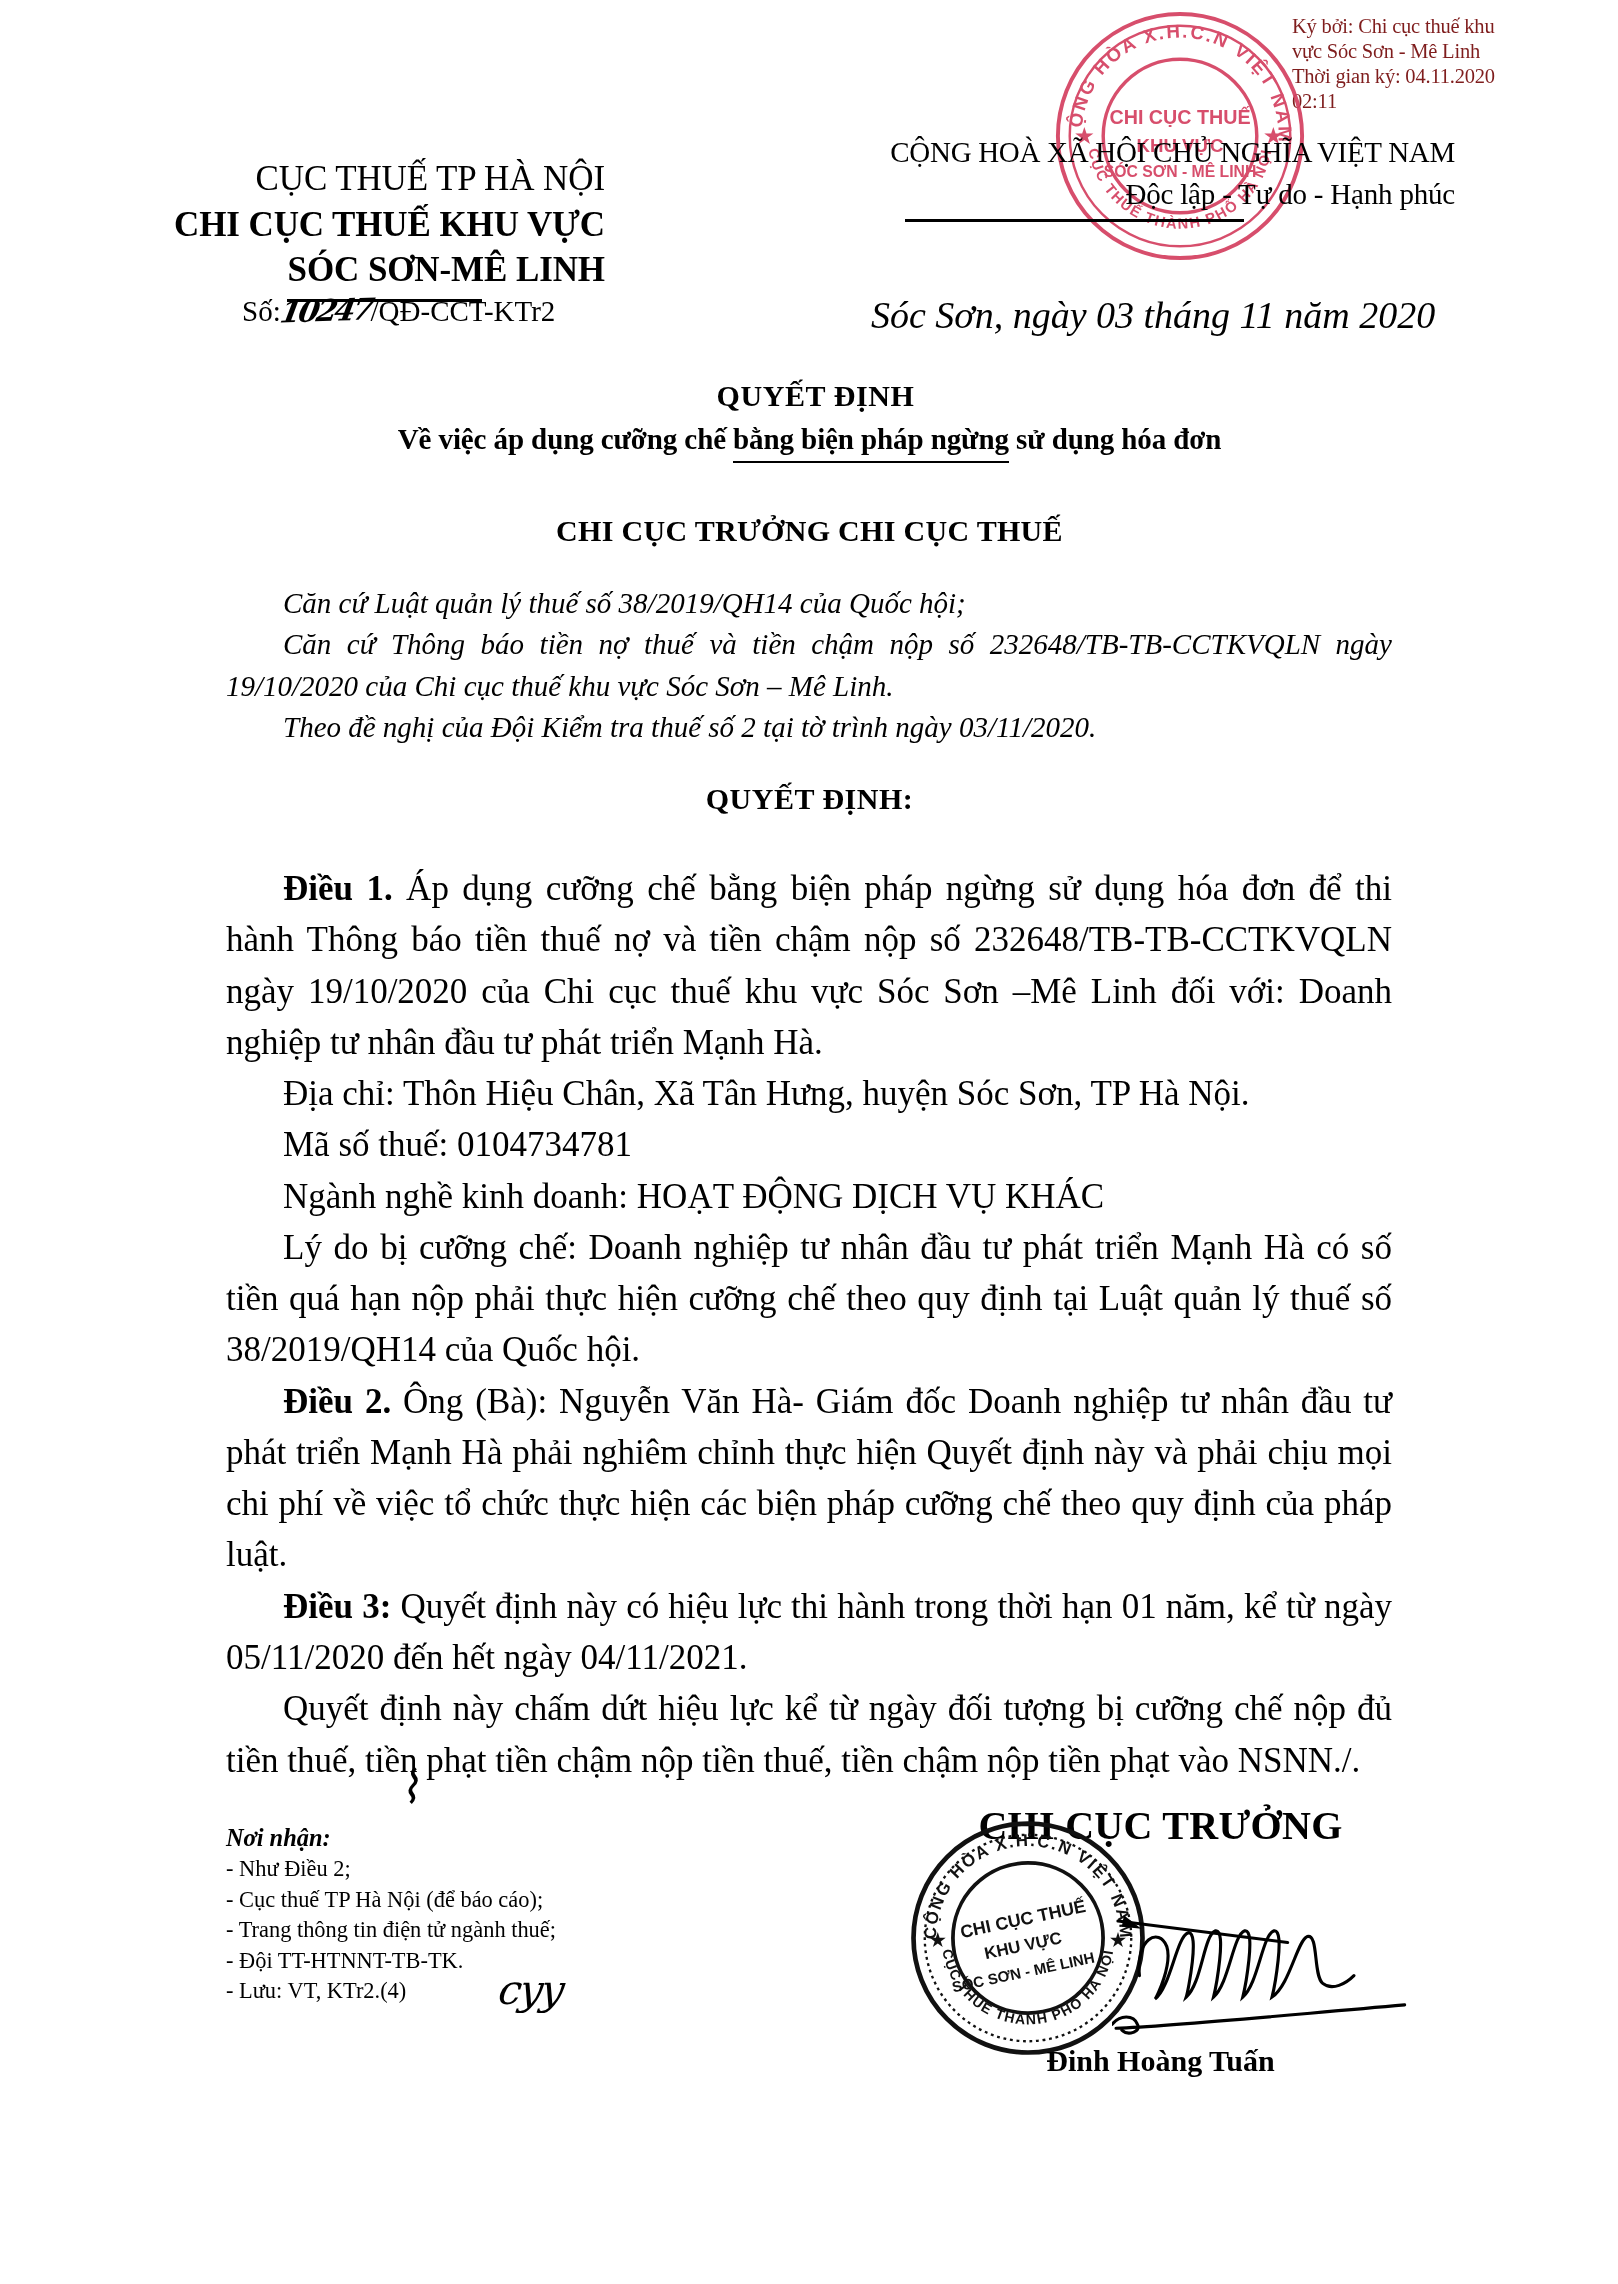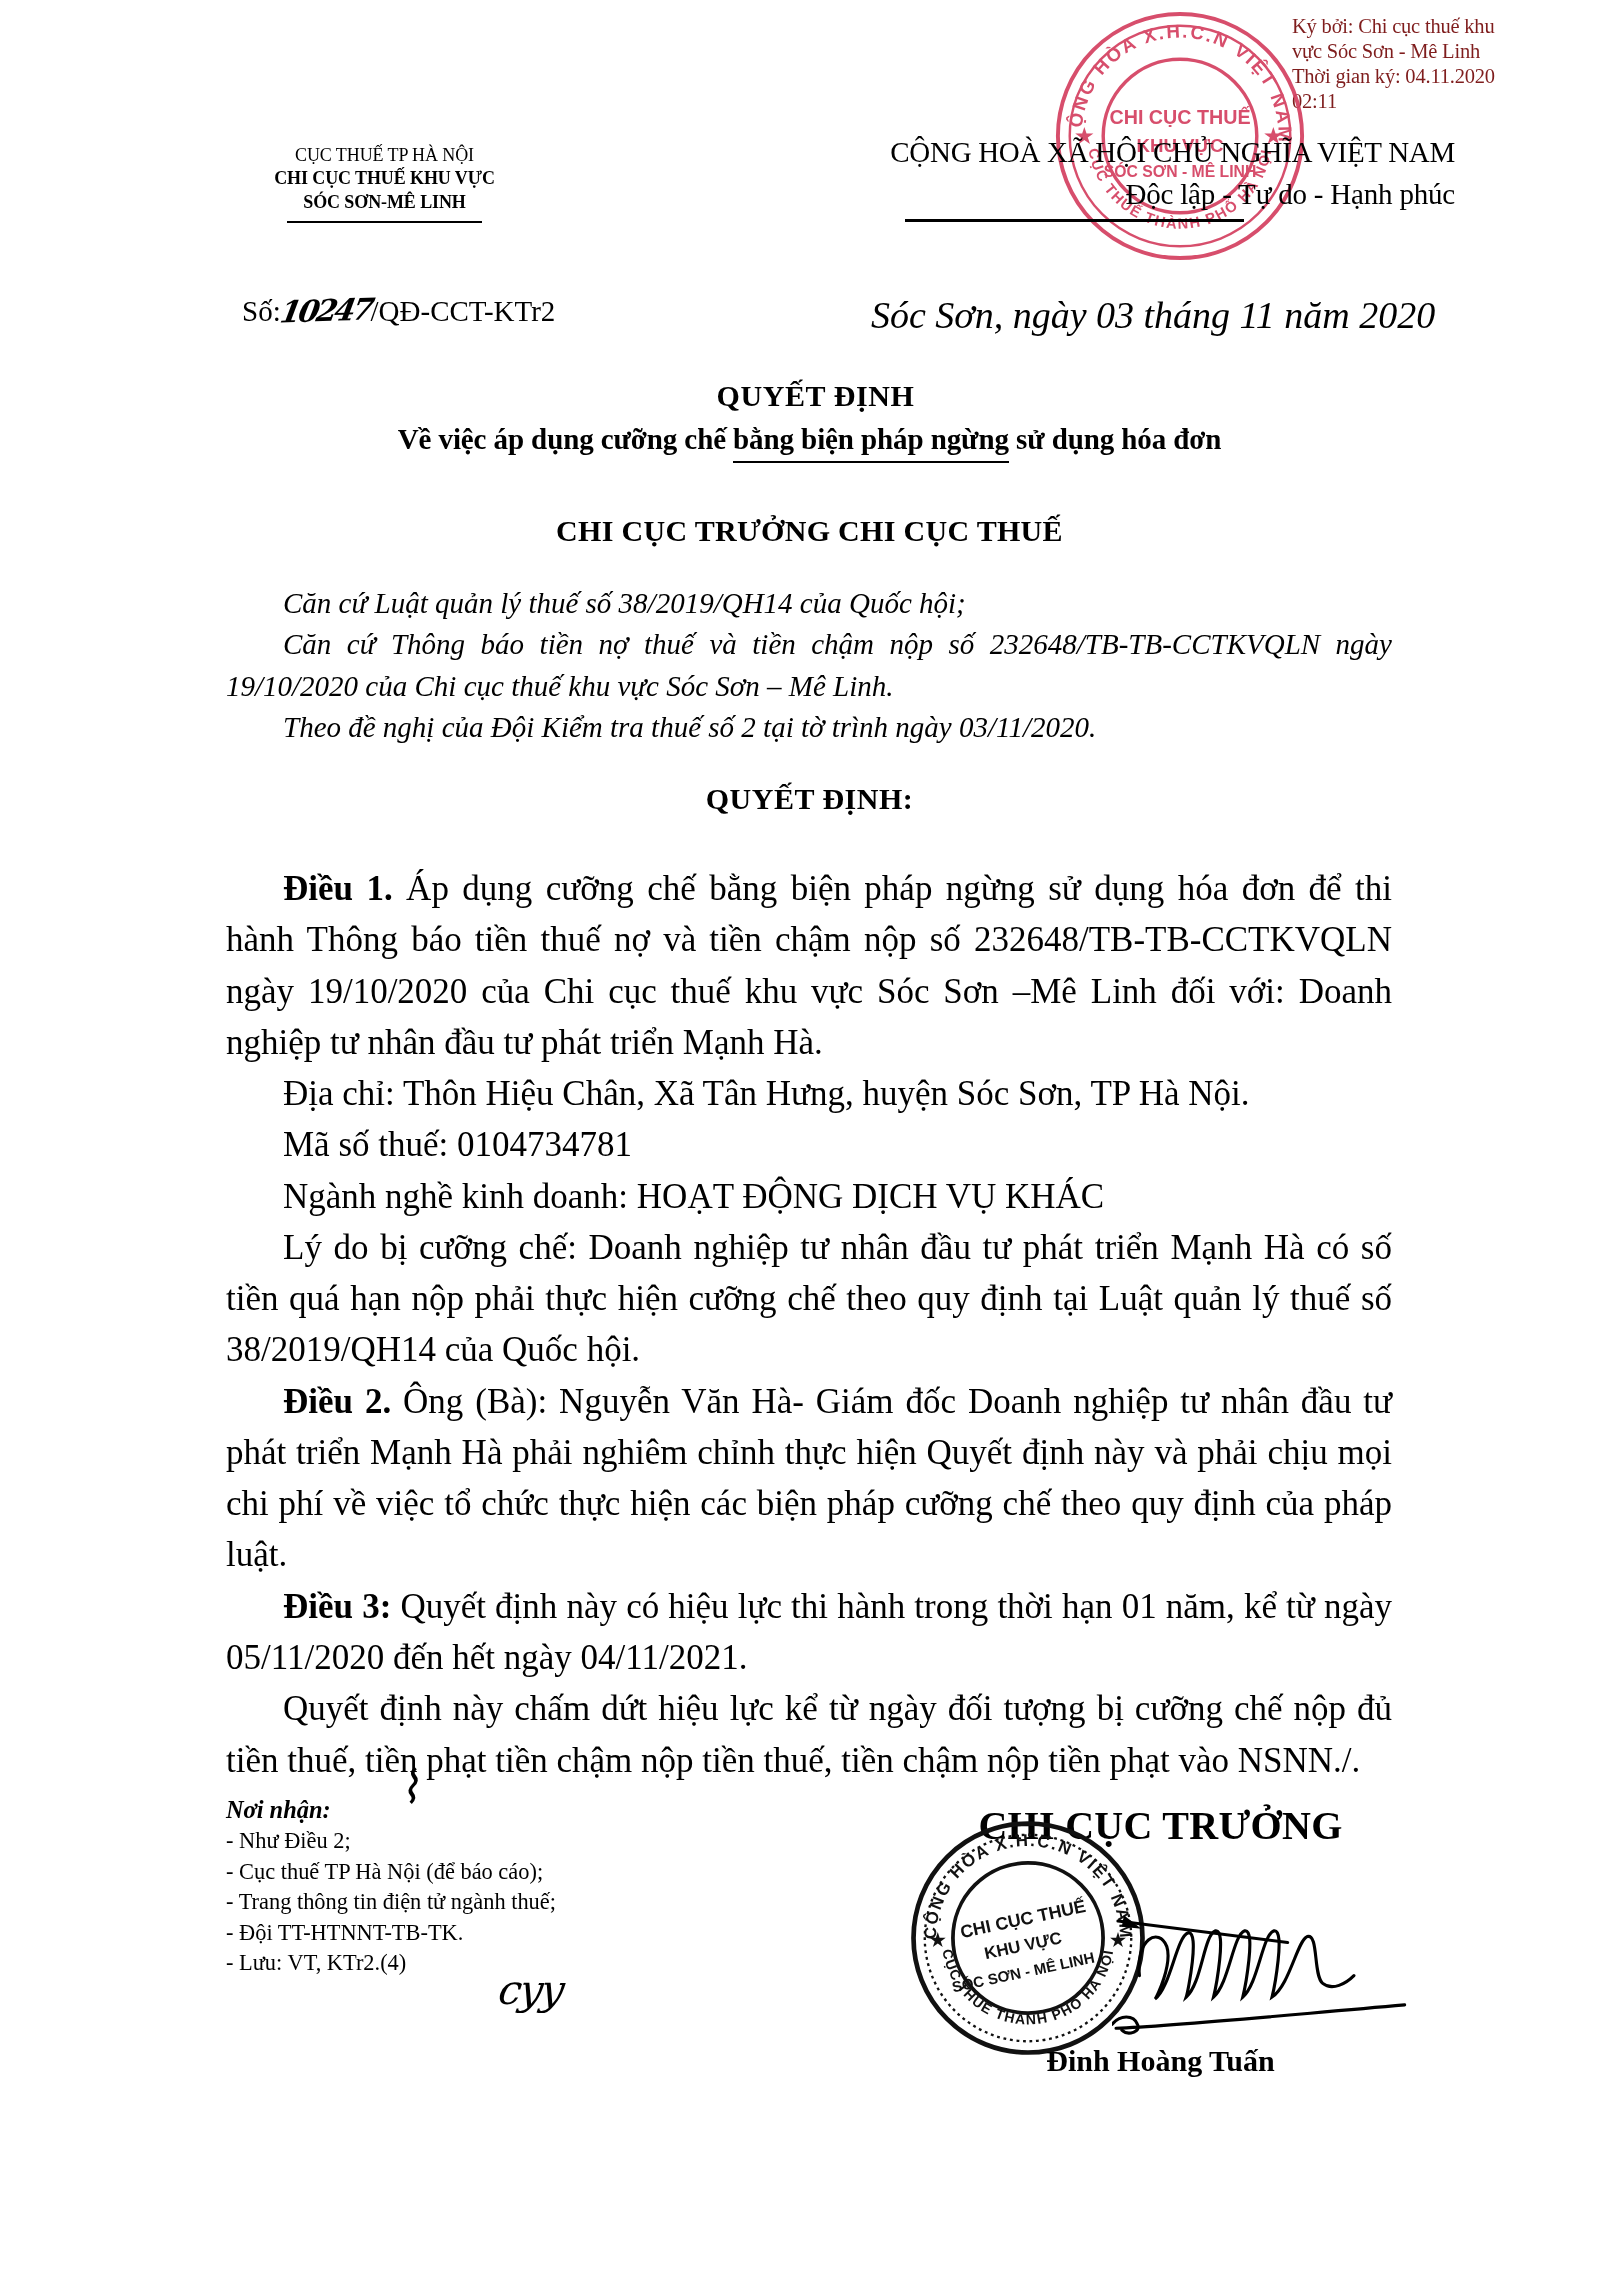--- a/index.html
+++ b/index.html
@@ -46,25 +46,25 @@
     top: 1816px;
     width: 244px;
     height: 244px;
     opacity: 1;
   }
 
   
   .hdr-left {
     position: absolute;
     left: 164px;
-    top: 144px;
+    top: 156px;
     width: 441px;
-    text-align: center;
-    font-weight: bold;
-    font-size: 18px;
+    text-align: right;
+    font-weight: bold;
+    font-size: 35px;
     line-height: 1.30;
     letter-spacing: -0.1px;
   }
   .hdr-left .l1 { font-weight: normal; }
   .hdr-rule {
     width: 195px;
     height: 2.3px;
     background: #000;
     margin: 6.8px auto 0 auto;
   }
@@ -190,20 +190,21 @@
     left: 226px;
     top: 1793px;
     width: 527px;
     font-size: 22.4px;
     line-height: 1.36;
   }
   .recip .hd {
     font-style: italic;
     font-weight: bold;
     font-size: 24.4px;
+    margin-top: 28px;
   }
   .recip .it { white-space: nowrap; }
 
   .hand-mark1 {
     position: absolute;
     left: 398px;
     top: 1761px;
     font-family: "DejaVu Serif", serif;
     font-size: 45px;
     font-style: italic;

